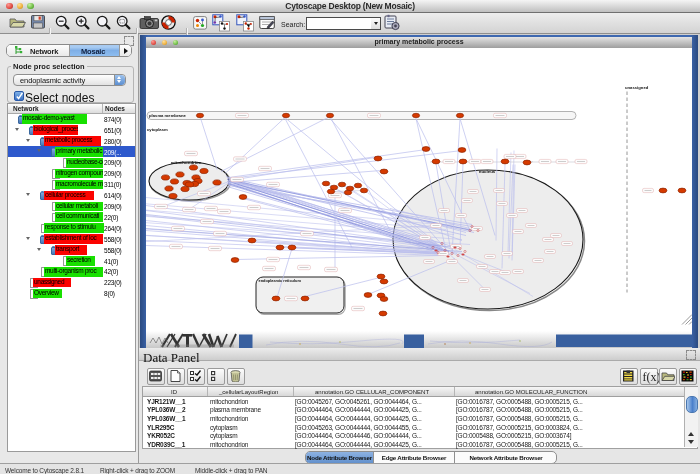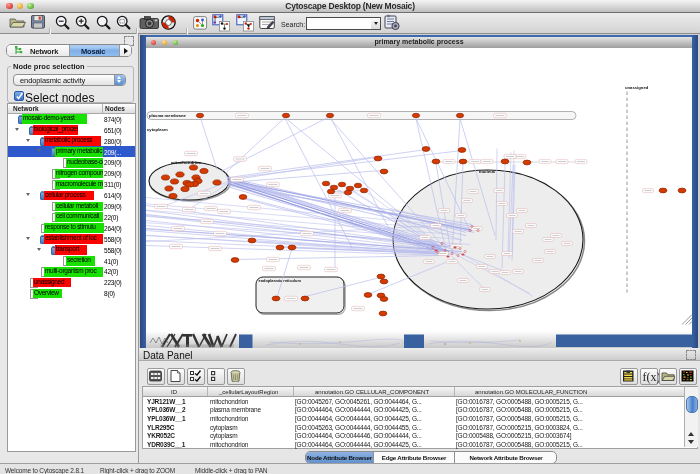--- a/index.html
+++ b/index.html
@@ -76,21 +76,21 @@
     background:linear-gradient(#e4e4e4,#9e9e9e);border-bottom:0.5px solid #6a6a6a;
     font-size:7px;font-weight:bold;color:#222;text-align:center;line-height:10.5px;}
   .ntl{width:5px;height:5px;border-radius:50%;top:39.5px;}
   #netcanvas{left:146px;top:47.5px;width:546px;height:283.5px;background:#fff;overflow:hidden;}
   #netbottom{left:146px;top:331px;width:546px;height:17px;
     background:linear-gradient(#ffffff,#c8c8c8);overflow:hidden;}
   
   #dpanel{left:139px;top:348px;width:561px;height:115px;background:#e6e6e6;}
   #dphead{position:absolute;left:0;top:0;width:561px;height:12px;
     background:linear-gradient(#ececec,#cdcdcd);border-bottom:1px solid #aaa;
-    font-size:10px;color:#111;}
+    font-size:13px;color:#111;font-family:Liberation Serif, serif;}
   .dbtn{position:absolute;top:20px;width:16px;height:15px;border:1px solid #9a9a9a;
     border-radius:2px;background:linear-gradient(#fcfcfc,#dedede);}
   #dtable{position:absolute;left:3px;top:38px;width:554px;height:61px;
     background:#fff;border:1px solid #a0a0a0;}
   #dthead{position:absolute;left:0;top:0;width:554px;height:9px;
     background:linear-gradient(#f6f6f6,#d8d8d8);border-bottom:1px solid #9f9f9f;
     font-size:6px;color:#222;}
   #dthead span{position:absolute;top:1.5px;}
   .dcol{position:absolute;top:0;height:9px;border-left:1px solid #b5b5b5;}
   .drow{position:absolute;left:0;width:540px;height:8.65px;font-size:6.5px;

